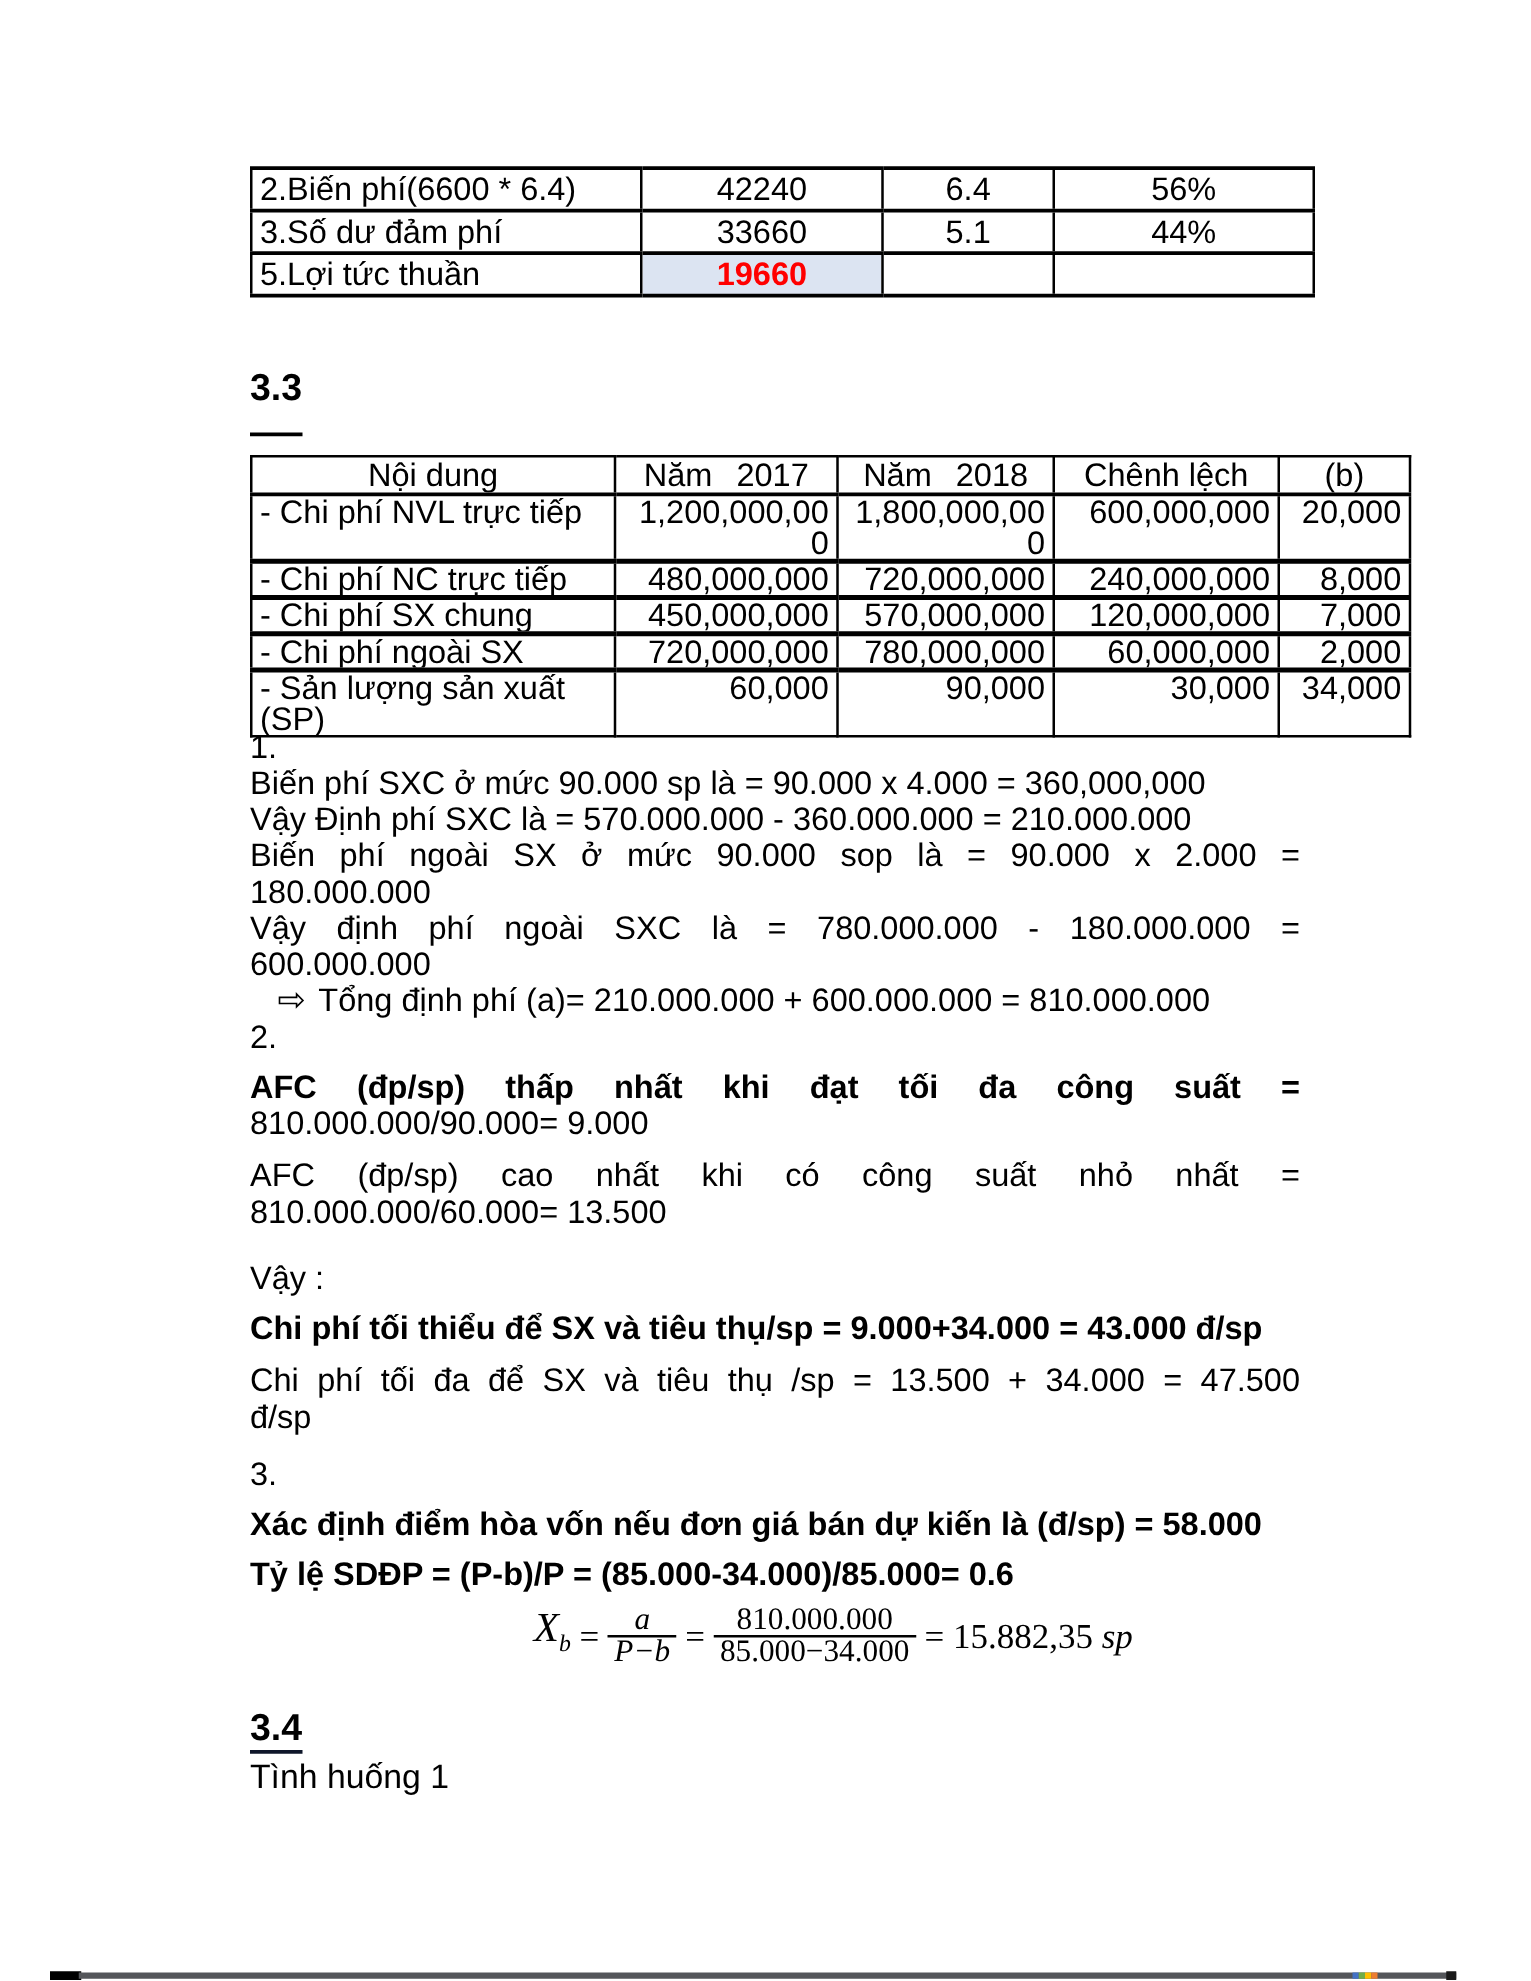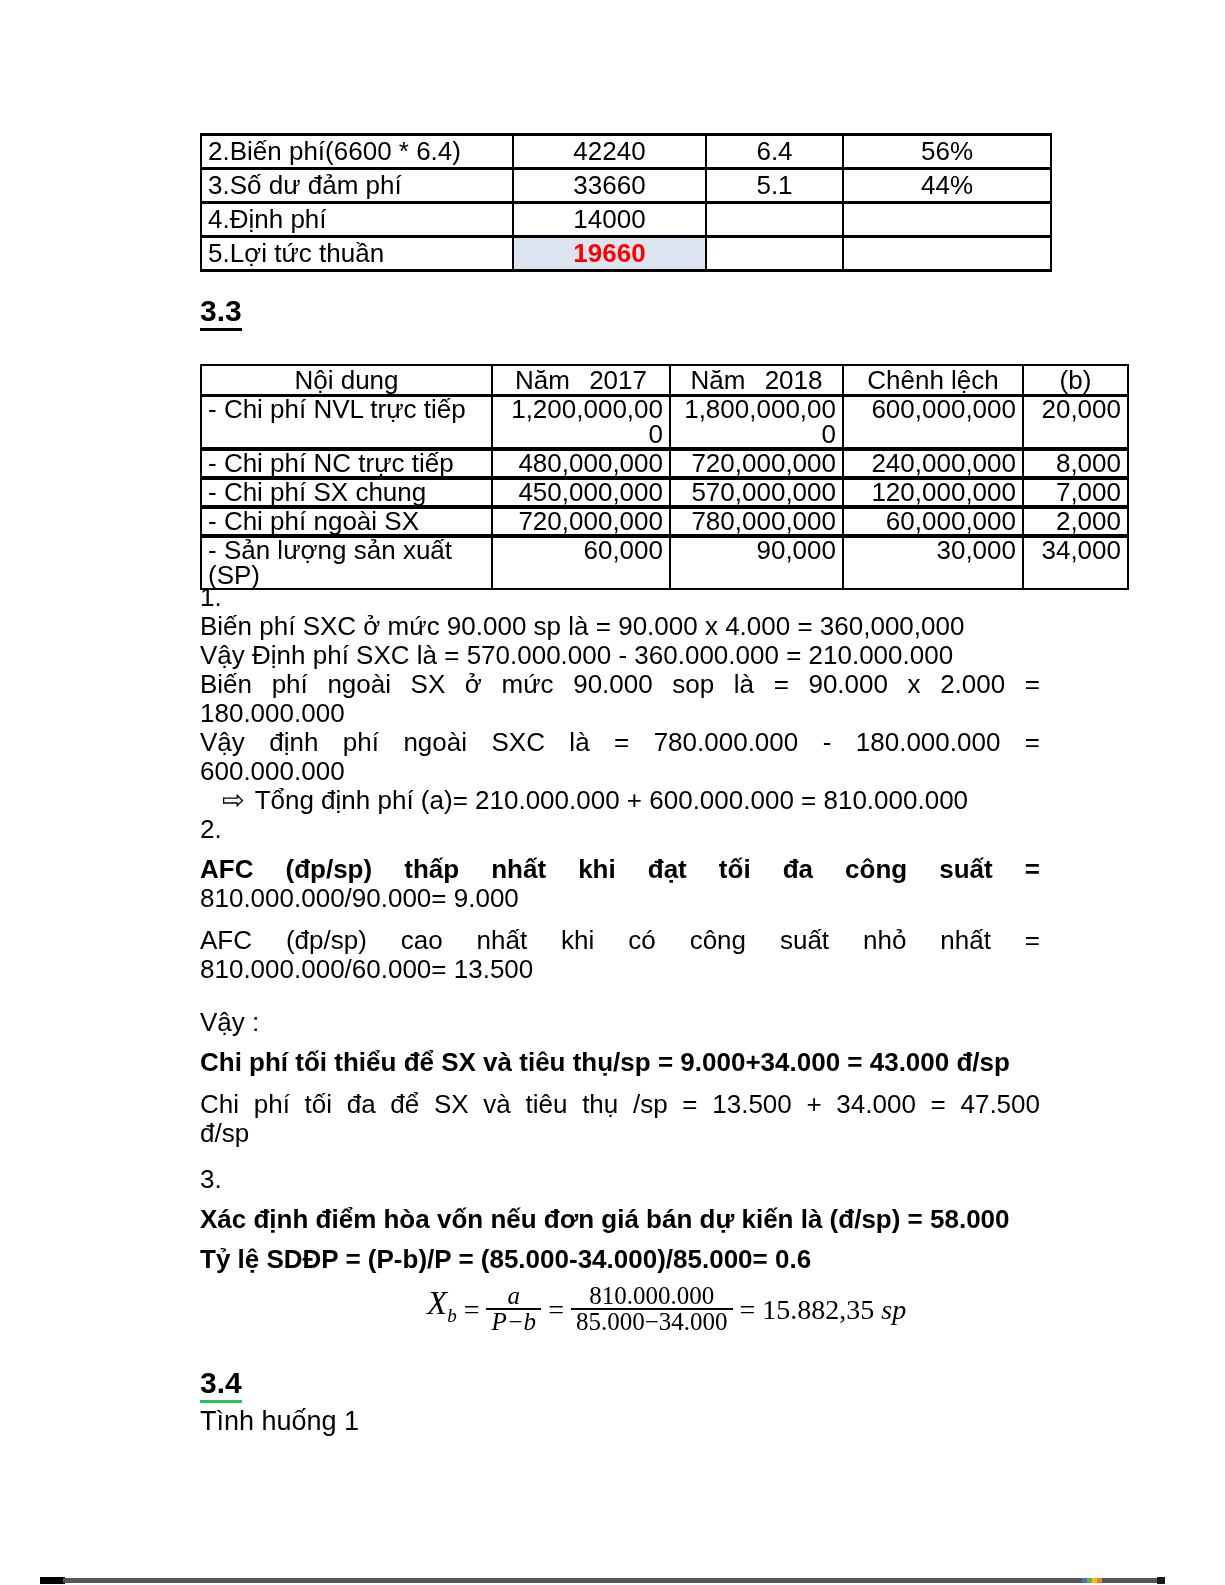--- a/index.html
+++ b/index.html
@@ -21,21 +21,21 @@
       font-size:26px;}
   .t2 td{border:2px solid #000;padding:0 6px;vertical-align:top;line-height:25px;overflow:hidden;}
   .t2 tr.hdr td{text-align:center;border-bottom-width:3px;height:28px;line-height:28px;white-space:nowrap;}
   .t2 tr.hdr td.ws{word-spacing:12px;}
   .t2 tr.thick td{border-top-width:4px;}
   .t2 td.lbl{text-align:left;}
   .t2 td.num{text-align:right;word-break:break-all;}
 
   
   .heading{position:absolute;left:200px;font-size:30px;font-weight:bold;line-height:30px;}
-  .heading .hu{border-bottom:3px solid #000;padding-bottom:1px;}
+  .heading .hu{border-bottom:3px solid #000;padding-bottom:19px;}
   .h33{top:296px;}
 
   
   .body-text{position:absolute;left:200px;top:583px;width:840px;font-size:26px;line-height:29px;}
   .ln{min-height:29px;}
   .jl{text-align:justify;text-align-last:justify;}
   .arrow-line{padding-left:22px;}
   .arrow-line .arr{margin-right:10px;font-size:27px;}
   .mt11{margin-top:11px;font-weight:bold;} .mt13{margin-top:13px;} .mt17{margin-top:17px;} .mt24{margin-top:24px;}
 
@@ -46,21 +46,21 @@
   .f-var{font-size:33px;font-style:italic;line-height:33px;text-align:center;}
   .f-var sub{font-size:19px;font-style:italic;}
   .f-eq{font-size:28px;margin:0 7px;}
   .frac{display:inline-flex;flex-direction:column;text-align:center;font-size:25px;line-height:24px;}
   .frac .den{border-top:2px solid #000;}
   .frac .num,.frac .den{padding:0 5px;}
   .f-res{font-size:28px;}
   .f-unit{font-size:28px;font-style:italic;margin-left:7px;}
 
   .fh34{margin-top:33px;font-size:30px;font-weight:bold;line-height:30px;}
-  .fh34 .hu{border-bottom:3px solid #22c55e;padding-bottom:1px;}
+  .fh34 .hu{border-bottom:3px solid #0f172a;padding-bottom:1px;}
   .closing{margin-top:9px;font-size:27px;}
 
   
   .bb-black{position:absolute;left:40px;top:1577px;width:25px;height:7px;background:#000;}
   .bb-bar{position:absolute;left:63px;top:1578px;width:1102px;height:5px;background:#54565a;}
   .bb-dot{position:absolute;top:0;width:5px;height:5px;}
   .bb-tick{position:absolute;right:0;top:-1px;width:8px;height:7px;background:#1a1a1a;}
 </style>
 </head>
 <body>
@@ -79,26 +79,20 @@
       <td class="lbl">2.Biến phí(6600 * 6.4)</td>
       <td class="ctr">42240</td>
       <td class="ctr">6.4</td>
       <td class="ctr">56%</td>
     </tr>
     <tr>
       <td class="lbl">3.Số dư đảm phí</td>
       <td class="ctr">33660</td>
       <td class="ctr">5.1</td>
       <td class="ctr">44%</td>
-    </tr>
-    <tr>
-      <td class="lbl">4.Định phí</td>
-      <td class="ctr">14000</td>
-      <td class="ctr"></td>
-      <td class="ctr"></td>
     </tr>
     <tr>
       <td class="lbl">5.Lợi tức thuần</td>
       <td class="ctr hl">19660</td>
       <td class="ctr"></td>
       <td class="ctr"></td>
     </tr>
   </tbody>
     </table>
 

